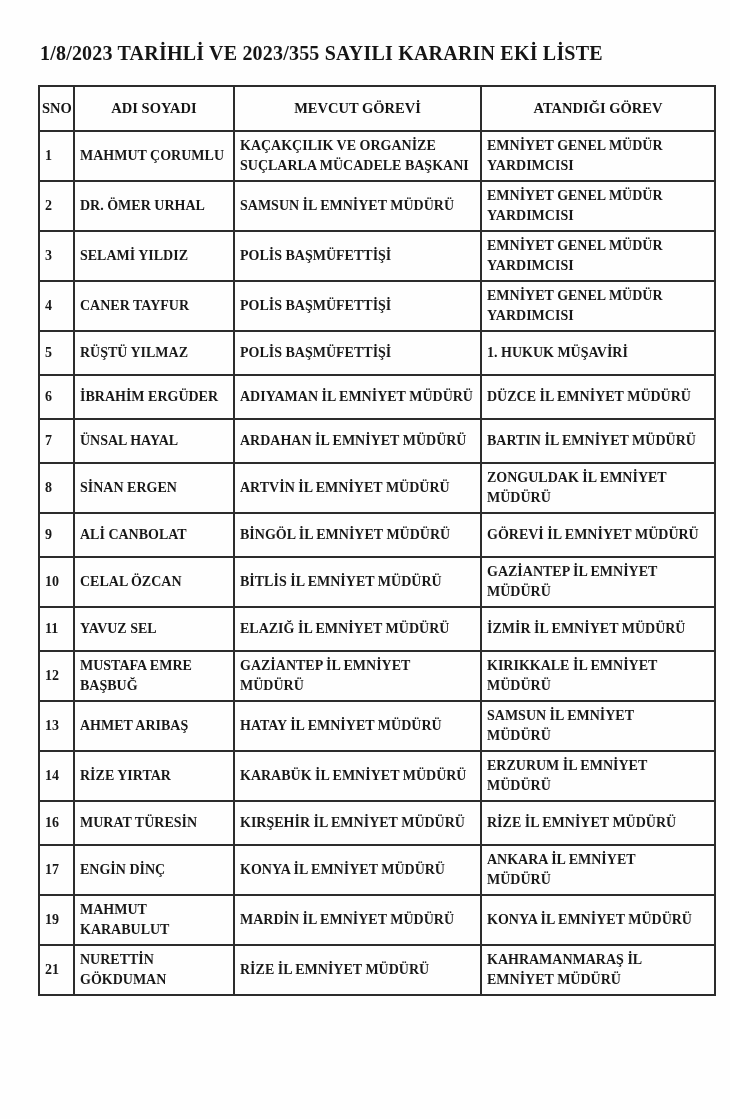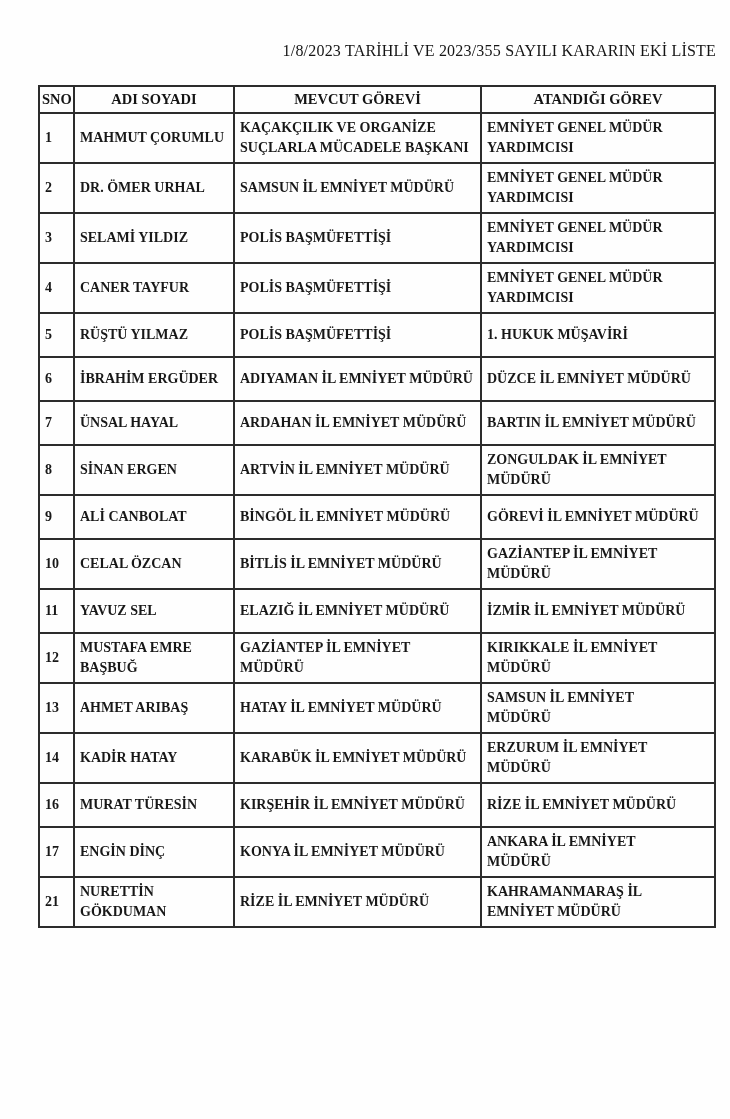--- a/index.html
+++ b/index.html
@@ -14,23 +14,23 @@
     background: #fefefe;
     font-family: "Liberation Serif", serif;
     color: #1a1a1a;
     overflow: hidden;
   }
   .doc-title {
     position: absolute;
     top: 42px;
     left: 40px;
     width: 676px;
-    text-align: right;
-    font-size: 16px;
-    font-weight: 400;
+    text-align: left;
+    font-size: 20px;
+    font-weight: 700;
     letter-spacing: 0.2px;
     color: #151515;
   }
   table.list {
     position: absolute;
     top: 85px;
     left: 38px;
     width: 676px;
     border-collapse: collapse;
     table-layout: fixed;
@@ -38,21 +38,21 @@
   table.list th,
   table.list td {
     border: 2px solid #2c2c2c;
     font-weight: 700;
     overflow: hidden;
   }
   table.list th {
     font-size: 14.5px;
     text-align: center;
     height: 23px;
-    padding: 1px 2px;
+    padding: 10px 2px;
     color: #141414;
   }
   table.list td {
     font-size: 14px;
     line-height: 20px;
     padding: 4px 5px;
     height: 34px;
     vertical-align: middle;
     white-space: pre-line;
     color: #181818;
@@ -165,37 +165,44 @@
         </tr>
         <tr>
           <td class="c-sno">13</td>
           <td class="c-name">AHMET ARIBAŞ</td>
           <td class="c-cur">HATAY İL EMNİYET MÜDÜRÜ</td>
           <td class="c-asg">SAMSUN İL EMNİYET
 MÜDÜRÜ</td>
         </tr>
         <tr>
           <td class="c-sno">14</td>
-          <td class="c-name">KADİR HATAY</td>
+          <td class="c-name">RİZE YIRTAR</td>
           <td class="c-cur">KARABÜK İL EMNİYET MÜDÜRÜ</td>
           <td class="c-asg">ERZURUM İL EMNİYET
 MÜDÜRÜ</td>
         </tr>
         <tr>
           <td class="c-sno">16</td>
           <td class="c-name">MURAT TÜRESİN</td>
           <td class="c-cur">KIRŞEHİR İL EMNİYET MÜDÜRÜ</td>
           <td class="c-asg">RİZE İL EMNİYET MÜDÜRÜ</td>
         </tr>
         <tr>
           <td class="c-sno">17</td>
           <td class="c-name">ENGİN DİNÇ</td>
           <td class="c-cur">KONYA İL EMNİYET MÜDÜRÜ</td>
           <td class="c-asg">ANKARA İL EMNİYET
 MÜDÜRÜ</td>
+        </tr>
+        <tr>
+          <td class="c-sno">19</td>
+          <td class="c-name">MAHMUT
+KARABULUT</td>
+          <td class="c-cur">MARDİN İL EMNİYET MÜDÜRÜ</td>
+          <td class="c-asg">KONYA İL EMNİYET MÜDÜRÜ</td>
         </tr>
         <tr>
           <td class="c-sno">21</td>
           <td class="c-name">NURETTİN
 GÖKDUMAN</td>
           <td class="c-cur">RİZE İL EMNİYET MÜDÜRÜ</td>
           <td class="c-asg">KAHRAMANMARAŞ İL
 EMNİYET MÜDÜRÜ</td>
         </tr>
       </tbody>

